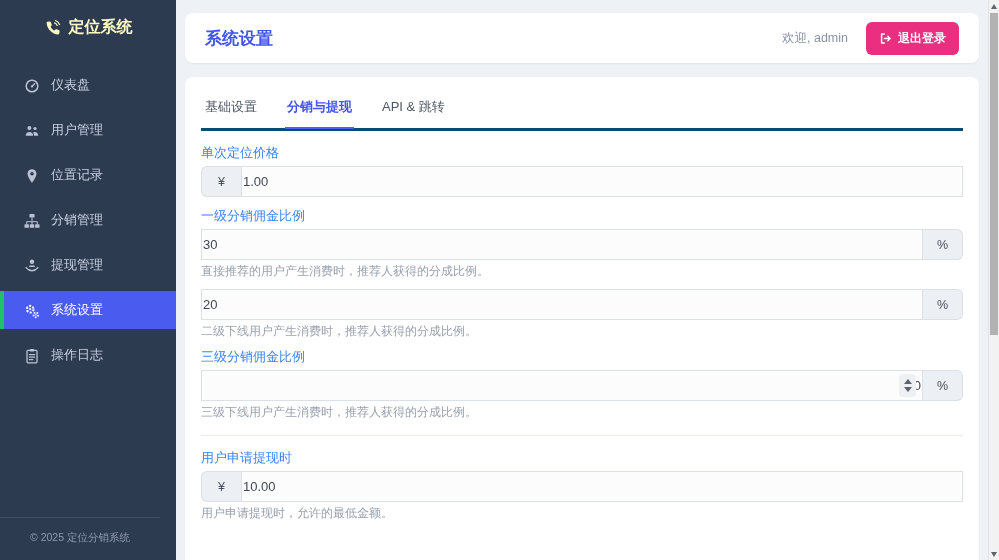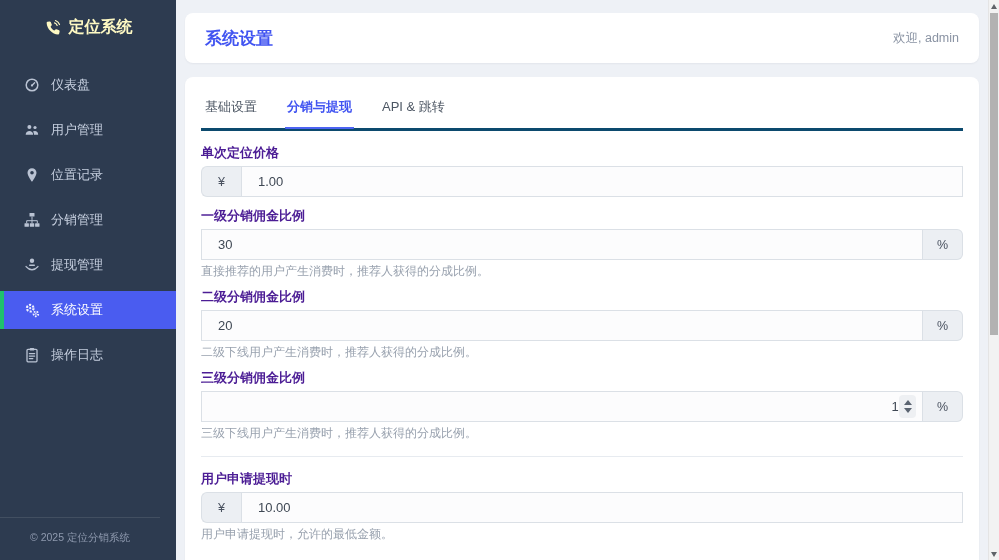--- a/index.html
+++ b/index.html
@@ -15,21 +15,21 @@
     position: absolute; left: 0; top: 0; bottom: 0; width: 176px;
     background: #2d3b50; color: #c9d2e2; z-index: 2;
   }
   .logo {
     height: 54px; display: flex; align-items: center; justify-content: center;
     gap: 8px; color: #fef9c3; font-weight: bold; font-size: 16px;
   }
   .logo .icon { width: 17px; height: 17px; display: inline-flex; }
   .nav { margin-top: 12px; }
   .nav-item {
-    display: flex; align-items: center; gap: 11px;
+    display: flex; align-items: flex-end; gap: 11px;
     padding: 10px 10px 10px 20px; border-left: 4px solid transparent;
     font-size: 13px; color: #c6cfdf; cursor: pointer; margin-bottom: 7px;
   }
   .nav-item.active { background: #4a5cf0; color: #fff; border-left-color: #1fc06e; }
   .nav-item .icon { width: 16px; height: 16px; display: inline-flex; opacity: .92; }
   .sidebar-footer {
     position: absolute; bottom: 0; left: 0; right: 16px;
     border-top: 1px solid rgba(255,255,255,.1);
     text-align: center; padding: 13px 8px 15px;
     font-size: 10.5px; color: #8e99ae;
@@ -64,35 +64,35 @@
   .tab {
     font-size: 13px; color: #4c5663; padding: 7px 2px 11px;
     cursor: pointer; border-bottom: 2.5px solid transparent; margin-bottom: -1px;
     border-radius: 1px;
   }
   .tab.active { color: #4154f1; font-weight: bold; border-bottom-color: #4c63f2; }
 
   .form { padding-top: 14px; }
   .field { margin-bottom: 11px; }
   .field-label {
-    display: block; font-size: 13px; font-weight: bold; color: #4c1d95;
+    display: block; font-size: 13px; font-weight: normal; color: #3b82f6;
     margin-bottom: 6px; line-height: 15px;
   }
   .input-group { display: flex; width: 100%; height: 31px; }
   .addon {
     display: flex; align-items: center; justify-content: center;
     min-width: 40px; padding: 0 12px; background: #eceff3;
     border: 1px solid #dbe0e6; font-size: 12.5px; color: #4a5260;
   }
   .addon.prefix { border-right: none; border-radius: 6px 0 0 6px; }
   .addon.suffix { border-left: none; border-radius: 0 6px 6px 0; }
   .tinput {
     flex: 1; min-width: 0; border: 1px solid #dbe0e6; background: #fcfcfd;
     font-family: "Liberation Sans", sans-serif;
-    font-size: 13px; color: #3f4854; padding: 0 16px; outline: none;
+    font-size: 13px; color: #3f4854; padding: 0 1px; outline: none;
   }
   .input-wrap { flex: 1; position: relative; display: flex; }
   .input-wrap .tinput { width: 100%; text-align: right; }
   .r-round { border-radius: 0 6px 6px 0; }
   .l-round { border-radius: 6px 0 0 6px; }
   .no-round { border-radius: 0; }
   .help { font-size: 12px; color: #98a1ae; margin-top: 5px; line-height: 13px; }
   .divider { border: none; border-top: 1px solid #e7ebf0; margin: 16px 0 14px; }
 
   
@@ -204,20 +204,29 @@
     </nav>
   <div class="sidebar-footer">© 2025 定位分销系统</div>
 </aside>
 
 <div class="main">
 
   <div class="card header-card">
     <div class="page-title">系统设置</div>
     <div class="header-right">
       <span class="welcome">欢迎, admin</span>
+      <button class="logout-btn">
+        <span class="icon">
+            <svg width="13" height="13" viewBox="0 0 16 16" fill="none" stroke="currentColor" stroke-width="1.8" stroke-linecap="round" stroke-linejoin="round">
+              <path d="M6.5 2.5H3.2v11h3.3"></path>
+              <path d="M6.8 8h6.4M10.9 5.2L13.7 8l-2.8 2.8"></path>
+            </svg>
+          </span>
+        <span>退出登录</span>
+      </button>
     </div>
   </div>
 
   <div class="card content-card">
     <div class="tabs" id="tabs">
         <div class="tab">基础设置</div>
         <div class="tab active">分销与提现</div>
         <div class="tab">API &amp; 跳转</div>
       </div>
     <div class="form" id="form">
@@ -230,21 +239,20 @@
         </div>
         <div class="field">
           <label class="field-label">一级分销佣金比例</label>
           <div class="input-group">
             <input class="tinput l-round no-round" value="30" style="">
             <span class="addon suffix">%</span>
           </div>
           <div class="help">直接推荐的用户产生消费时，推荐人获得的分成比例。</div>
         </div>
         <div class="field">
-          <label class="field-label">二级分销佣金比例</label>
           <div class="input-group">
             <input class="tinput l-round no-round" value="20" style="">
             <span class="addon suffix">%</span>
           </div>
           <div class="help">二级下线用户产生消费时，推荐人获得的分成比例。</div>
         </div>
         <div class="field">
           <label class="field-label">三级分销佣金比例</label>
           <div class="input-group">
             <span class="input-wrap">

